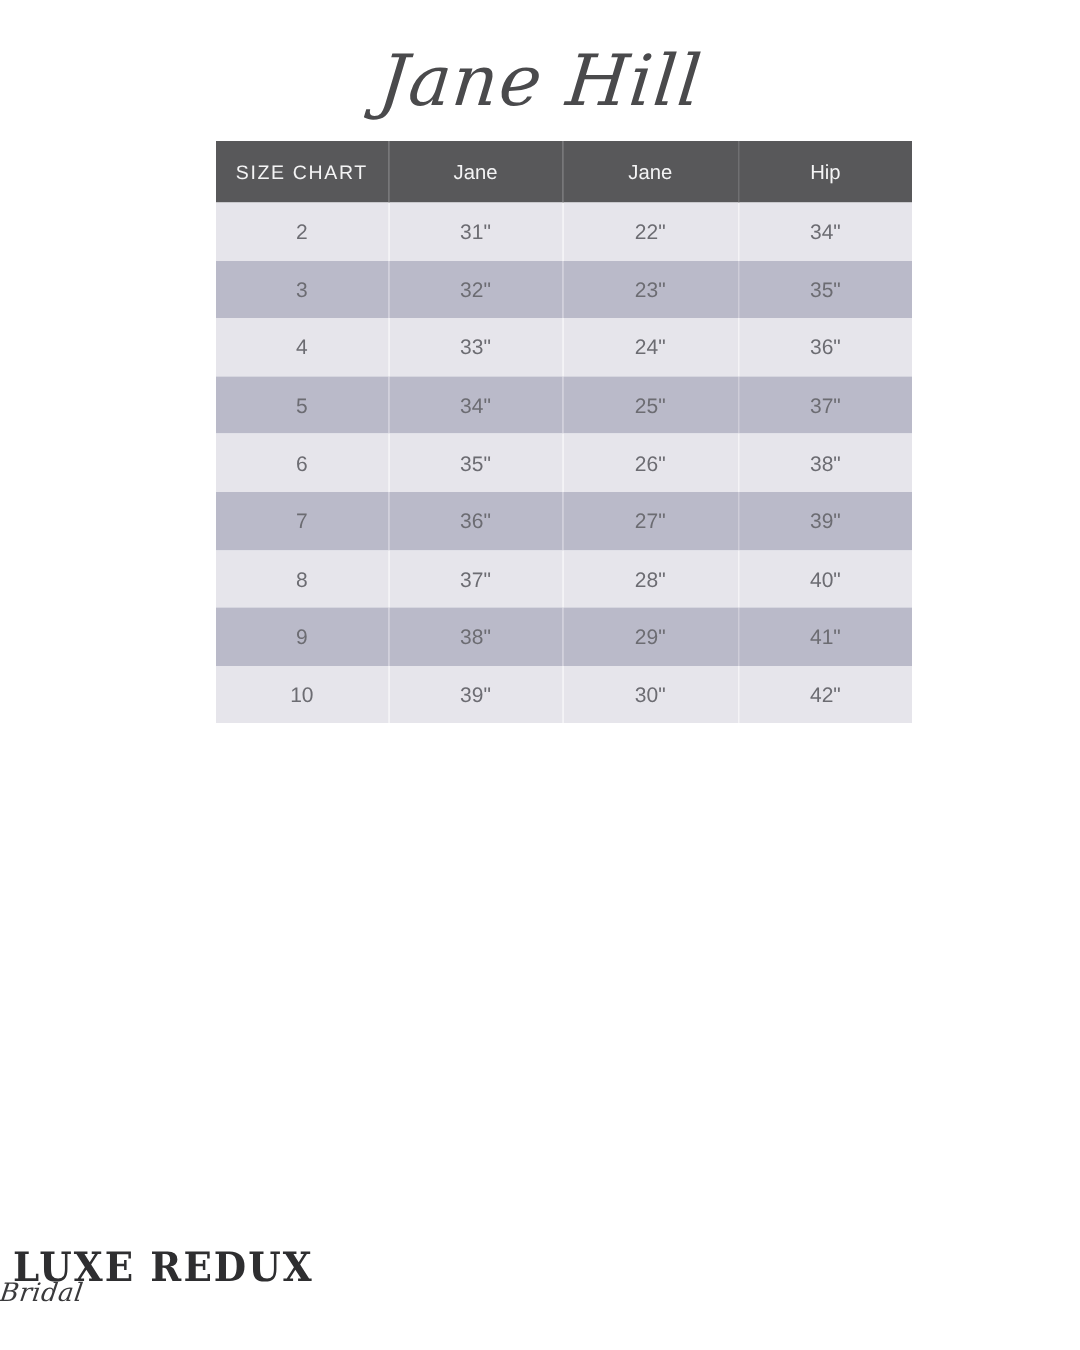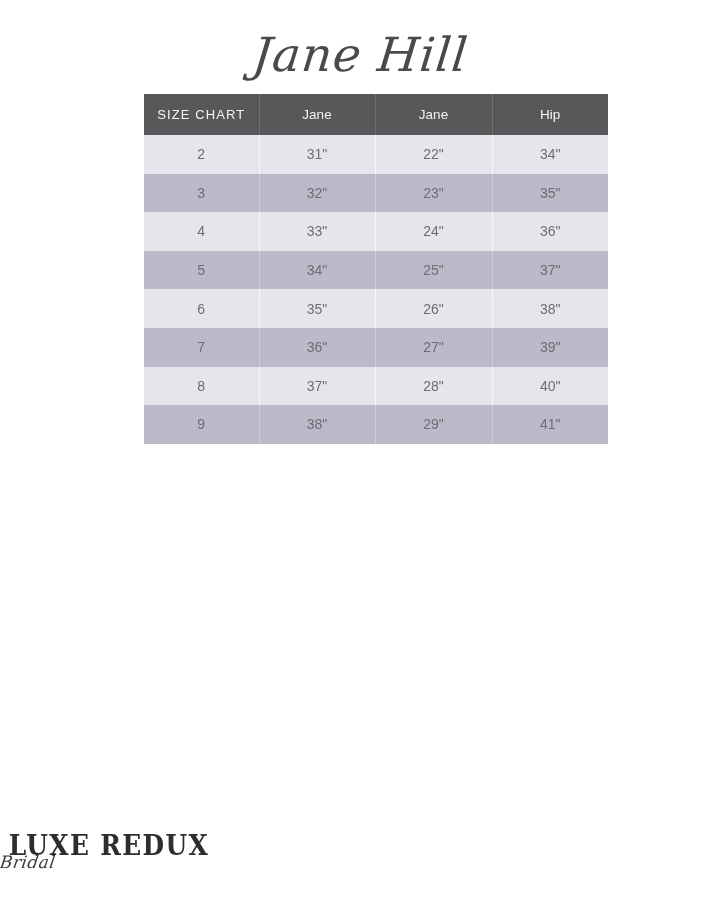--- a/index.html
+++ b/index.html
@@ -186,20 +186,26 @@
         <td>37"</td>
         <td>28"</td>
         <td>40"</td>
       </tr>
       <tr class="row-dark">
         <td>9</td>
         <td>38"</td>
         <td>29"</td>
         <td>41"</td>
       </tr>
+      <tr class="row-light">
+        <td>10</td>
+        <td>39"</td>
+        <td>30"</td>
+        <td>42"</td>
+      </tr>
     </tbody>
   </table>
 </div>
 
 <div class="footer-logo">
   <span class="footer-logo-main">LUXE REDUX</span>
   <span class="footer-logo-sub">Bridal</span>
 </div>
 
 </body></html>

